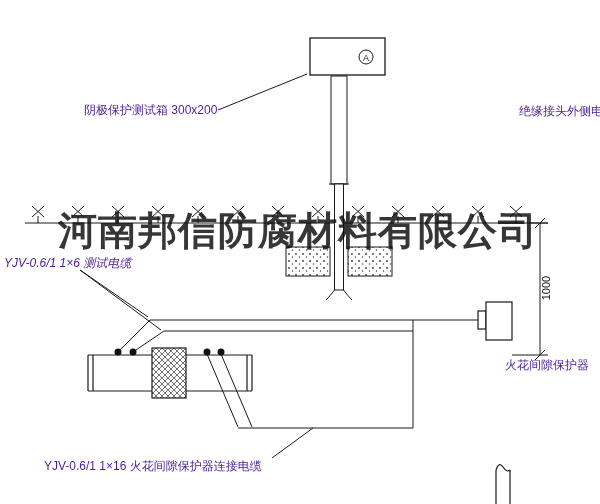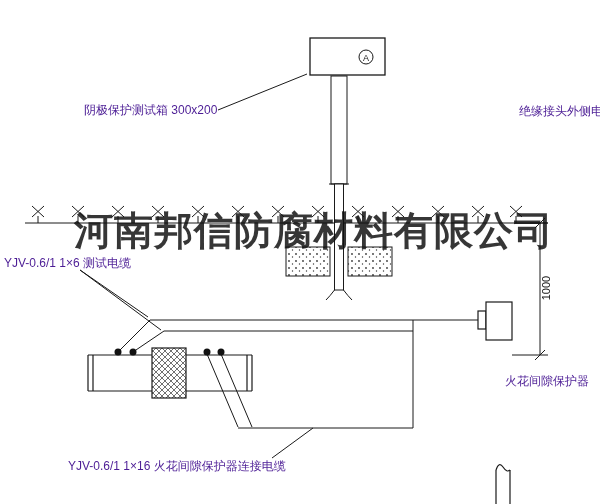--- a/index.html
+++ b/index.html
@@ -27,21 +27,21 @@
     left: 528px; top: 280px;
     width: 40px; height: 16px;
     font-size: 11px;
     text-align: center;
     transform: rotate(-90deg);
     transform-origin: 50% 50%;
   }
   #watermark {
     position: absolute;
     z-index: 5;
-    left: 74px; top: 204px;
+    left: 58px; top: 204px;
     font-size: 39px;
     font-weight: 700;
     letter-spacing: 1px;
     white-space: nowrap;
     color: #101010;
     opacity: 0.84;
     font-family: "Liberation Serif", "DejaVu Serif", serif;
   }
 </style>
 </head>
@@ -161,23 +161,23 @@
     <g stroke="#1a1a1a" stroke-width="1.2" fill="none">
       <path d="M496,504 V470 M510,504 V470"></path>
       <path d="M496,470 Q499,461 503,467 Q507,473 510,470"></path>
     </g>
   </svg>
 
   <div class="lbl" style="left:84px; top:103px;">阴极保护测试箱 300x200</div>
 
   <div class="lbl" style="left:519px; top:104px;">绝缘接头外侧电缆</div>
 
-  <div class="lbl" style="left:4px; top:256px;">YJV-0.6/1  1×6   测试电缆</div>
+  <div class="lbl" style="left:4px; top:256px;font-style:italic;">YJV-0.6/1  1×6   测试电缆</div>
 
-  <div class="lbl" style="left:505px; top:374px;">火花间隙保护器</div>
+  <div class="lbl" style="left:505px; top:358px;">火花间隙保护器</div>
 
-  <div class="lbl" style="left:68px; top:459px;">YJV-0.6/1  1×16   火花间隙保护器连接电缆</div>
+  <div class="lbl" style="left:44px; top:459px;">YJV-0.6/1  1×16   火花间隙保护器连接电缆</div>
 
   <div class="dim-lbl">1000</div>
 
   <div id="watermark">河南邦信防腐材料有限公司</div>
 
 </div>
 
 </body></html>

